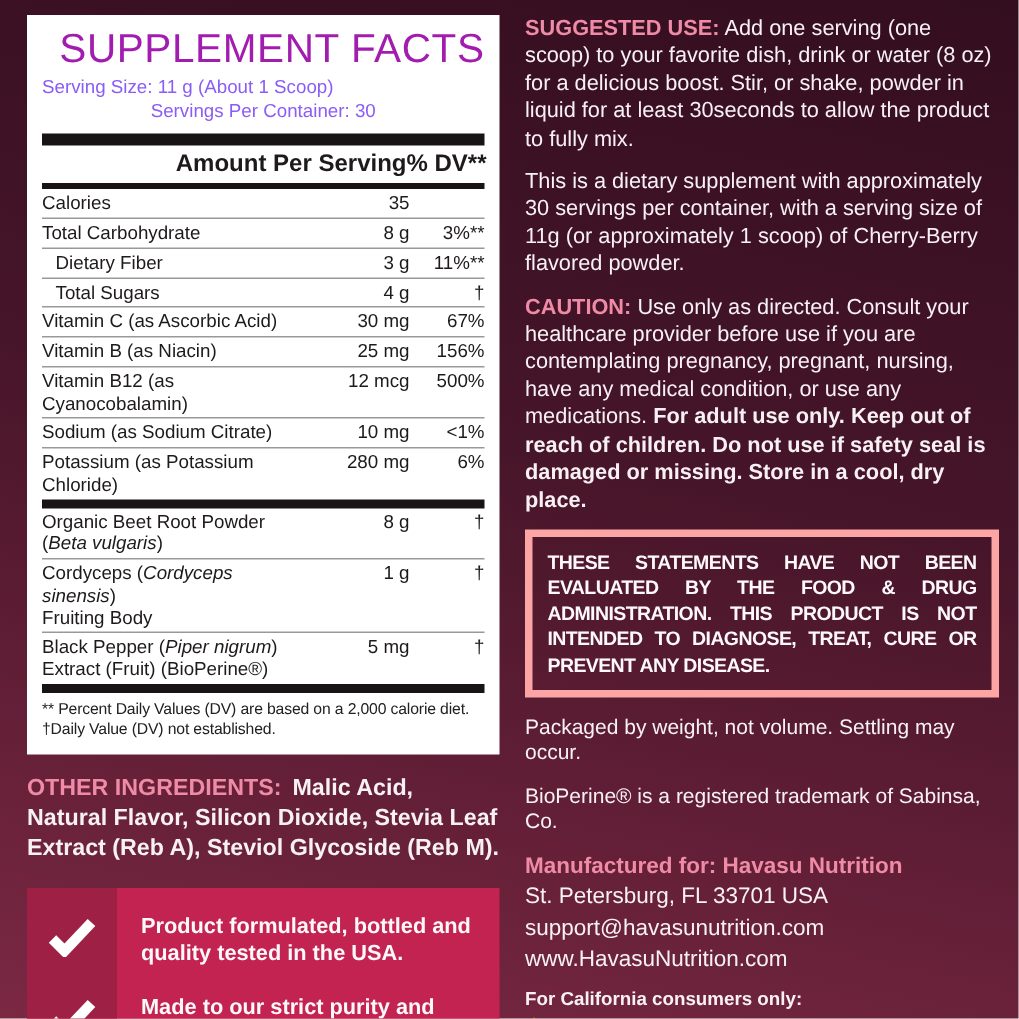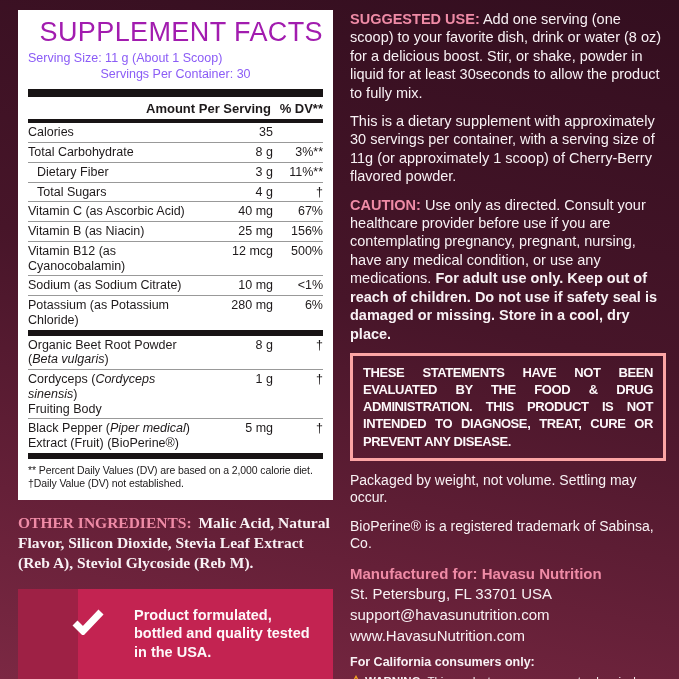--- a/index.html
+++ b/index.html
@@ -19,47 +19,47 @@
 
   
   .left-col{position:absolute;left:18px;top:10px;width:315px;}
   .panel{background:var(--panel-bg);color:var(--ink);padding:8px 10px 9px;}
   .panel-title{font-size:27px;font-weight:normal;letter-spacing:.4px;line-height:1.05;color:#a21caf;white-space:nowrap;text-align:right;}
   .serving{font-size:12.5px;line-height:1.28;margin-top:4px;color:#8b5cf6;}
   .bar{background:var(--bar);}
   .bar.b8{height:8px;margin-top:7px;}
   .bar.b4{height:4px;}
   .bar.b6{height:6px;}
-  .thead{display:flex;font-weight:bold;font-size:13px;padding:4px 0 3px;}
+  .thead{display:flex;font-weight:bold;font-size:16px;padding:4px 0 3px;}
   .thead .sp{flex:1;}
   .thead .amt-h{text-align:right;white-space:nowrap;}
   .thead .dv-h{width:52px;text-align:right;white-space:nowrap;}
   .t-row{display:flex;font-size:12.5px;line-height:1.18;padding:2px 0;}
   .t-row + .t-row{border-top:1px solid var(--rule);}
   .t-row .name{flex:1;padding-right:4px;}
   .t-row.indent .name{padding-left:9px;}
   .t-row .amt{width:62px;text-align:right;white-space:nowrap;}
   .t-row .dv{width:50px;text-align:right;white-space:nowrap;}
   .footnotes{font-size:10.5px;line-height:1.3;margin-top:5px;letter-spacing:-.1px;color:#232021;}
 
-  .other-ing{margin-top:13px;font-size:15.5px;line-height:1.3;font-weight:bold;color:var(--text-white);font-family:Liberation Serif, serif;}
+  .other-ing{margin-top:13px;font-size:15.5px;line-height:1.3;font-weight:bold;color:var(--text-white);}
   .other-ing .label-pink{margin-right:3px;}
 
   .quality-box{position:relative;margin-top:15px;background:var(--box-crimson);padding:17px 8px 17px 0;display:flex;flex-direction:column;gap:17px;}
   .check-strip{position:absolute;left:0;top:0;bottom:0;width:60px;background:var(--box-crimson-dark);}
-  .q-item{display:flex;position:relative;padding-left:40px;}
+  .q-item{display:flex;position:relative;}
   .q-check{flex:0 0 60px;display:flex;justify-content:center;align-items:flex-start;padding-top:3px;}
   .q-text{flex:1;font-size:14.5px;font-weight:bold;line-height:1.3;padding-left:16px;padding-right:4px;color:#fdf8fa;}
 
   
   .right-col{position:absolute;left:350px;top:10px;width:316px;}
   .para{font-size:14.5px;line-height:1.27;margin-bottom:10px;color:var(--text-white);}
   .label-pink{color:var(--accent-pink);font-weight:bold;}
   .bold-white{font-weight:bold;}
-  .fda-box{border:3px solid #fca5a5;padding:8px 10px;margin:3px 0 11px;font-weight:bold;font-size:13px;line-height:1.32;text-transform:uppercase;text-align:justify;letter-spacing:-.4px;color:#fdf8fa;}
+  .fda-box{border:5px solid #fca5a5;padding:8px 10px;margin:3px 0 11px;font-weight:bold;font-size:13px;line-height:1.32;text-transform:uppercase;text-align:justify;letter-spacing:-.4px;color:#fdf8fa;}
   .note{font-size:14px;line-height:1.25;margin-bottom:11px;}
   .mfr{font-size:15px;line-height:1.38;margin-bottom:9px;}
   .ca-intro{font-size:12.5px;font-weight:bold;margin-bottom:5px;}
   .ca-warning{font-size:11.5px;line-height:1.27;}
   .warn-icon{display:inline-block;vertical-align:-1px;margin-right:3px;}
 </style>
 </head>
 <body>
 
 <div class="page">
@@ -97,21 +97,21 @@
             <div class="amt">3 g</div>
             <div class="dv">11%**</div>
           </div>
           <div class="t-row indent">
             <div class="name"><span>Total Sugars</span></div>
             <div class="amt">4 g</div>
             <div class="dv">†</div>
           </div>
           <div class="t-row">
             <div class="name"><span>Vitamin C (as Ascorbic Acid)</span></div>
-            <div class="amt">40 mg</div>
+            <div class="amt">30 mg</div>
             <div class="dv">67%</div>
           </div>
           <div class="t-row">
             <div class="name"><span>Vitamin B (as Niacin)</span></div>
             <div class="amt">25 mg</div>
             <div class="dv">156%</div>
           </div>
           <div class="t-row">
             <div class="name"><span>Vitamin B12 (as Cyanocobalamin)</span></div>
             <div class="amt">12 mcg</div>
@@ -136,21 +136,21 @@
             <div class="name"><span>Organic Beet Root Powder (</span><span style="font-style: italic;">Beta vulgaris</span><span>)</span></div>
             <div class="amt">8 g</div>
             <div class="dv">†</div>
           </div>
           <div class="t-row">
             <div class="name"><span>Cordyceps (</span><span style="font-style: italic;">Cordyceps sinensis</span><span>)</span><div>Fruiting Body</div></div>
             <div class="amt">1 g</div>
             <div class="dv">†</div>
           </div>
           <div class="t-row">
-            <div class="name"><span>Black Pepper (</span><span style="font-style: italic;">Piper medical</span><span>)</span><div>Extract (Fruit) (BioPerine®)</div></div>
+            <div class="name"><span>Black Pepper (</span><span style="font-style: italic;">Piper nigrum</span><span>)</span><div>Extract (Fruit) (BioPerine®)</div></div>
             <div class="amt">5 mg</div>
             <div class="dv">†</div>
           </div>
         </div>
 
       <div class="bar b6"></div>
 
       <div class="footnotes">
         <div>** Percent Daily Values (DV) are based on a 2,000 calorie diet.</div>
         <div>†Daily Value (DV) not established.</div>

